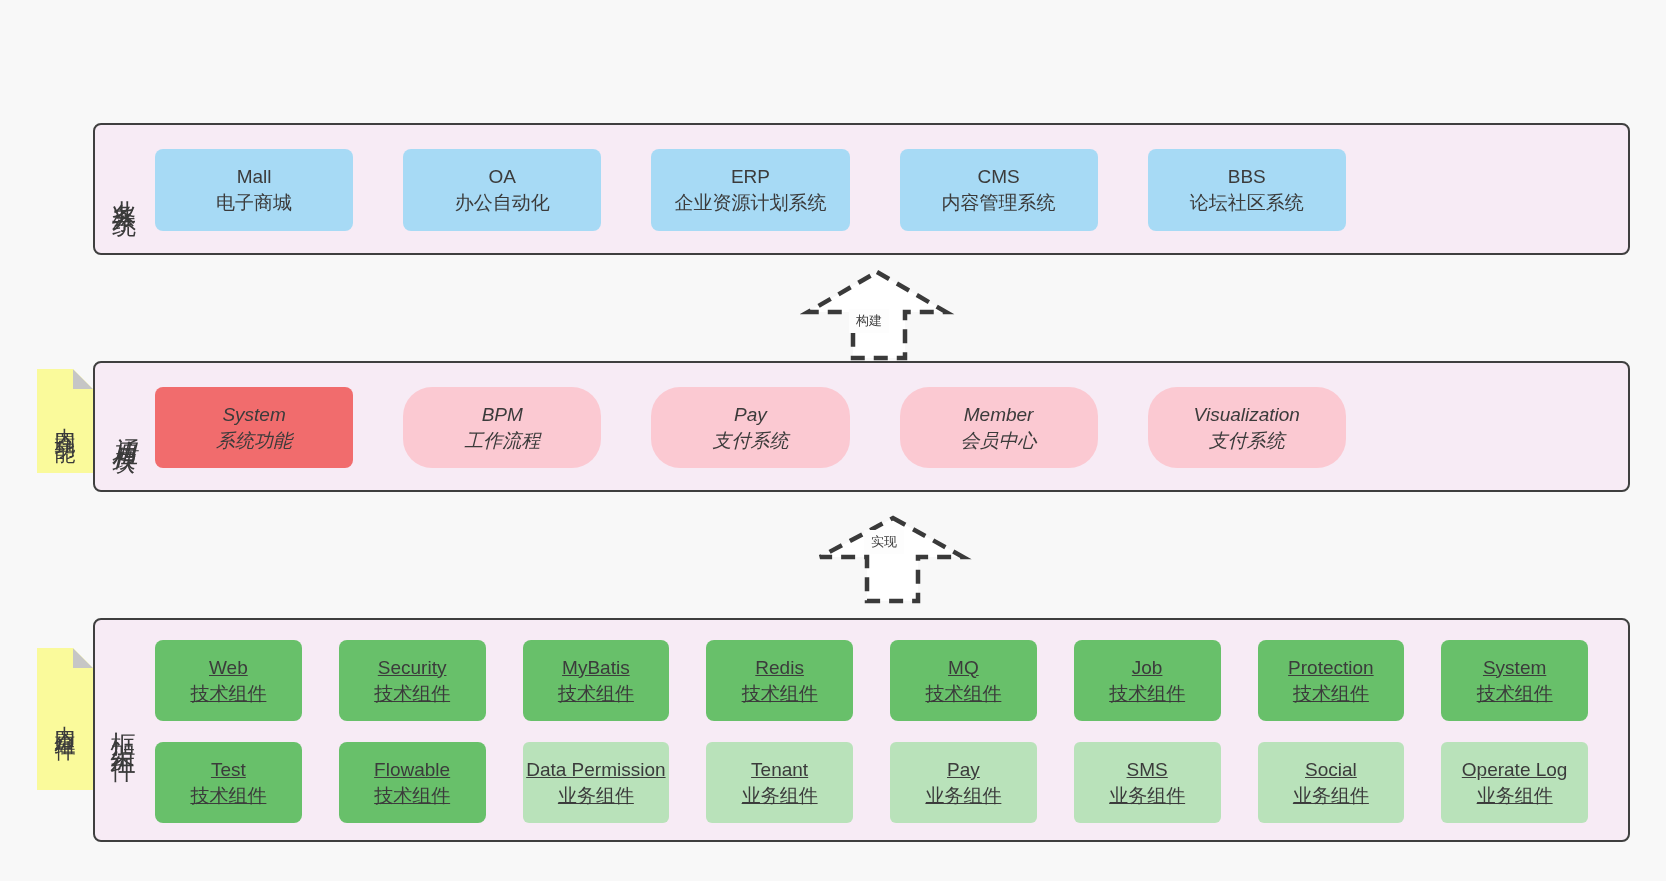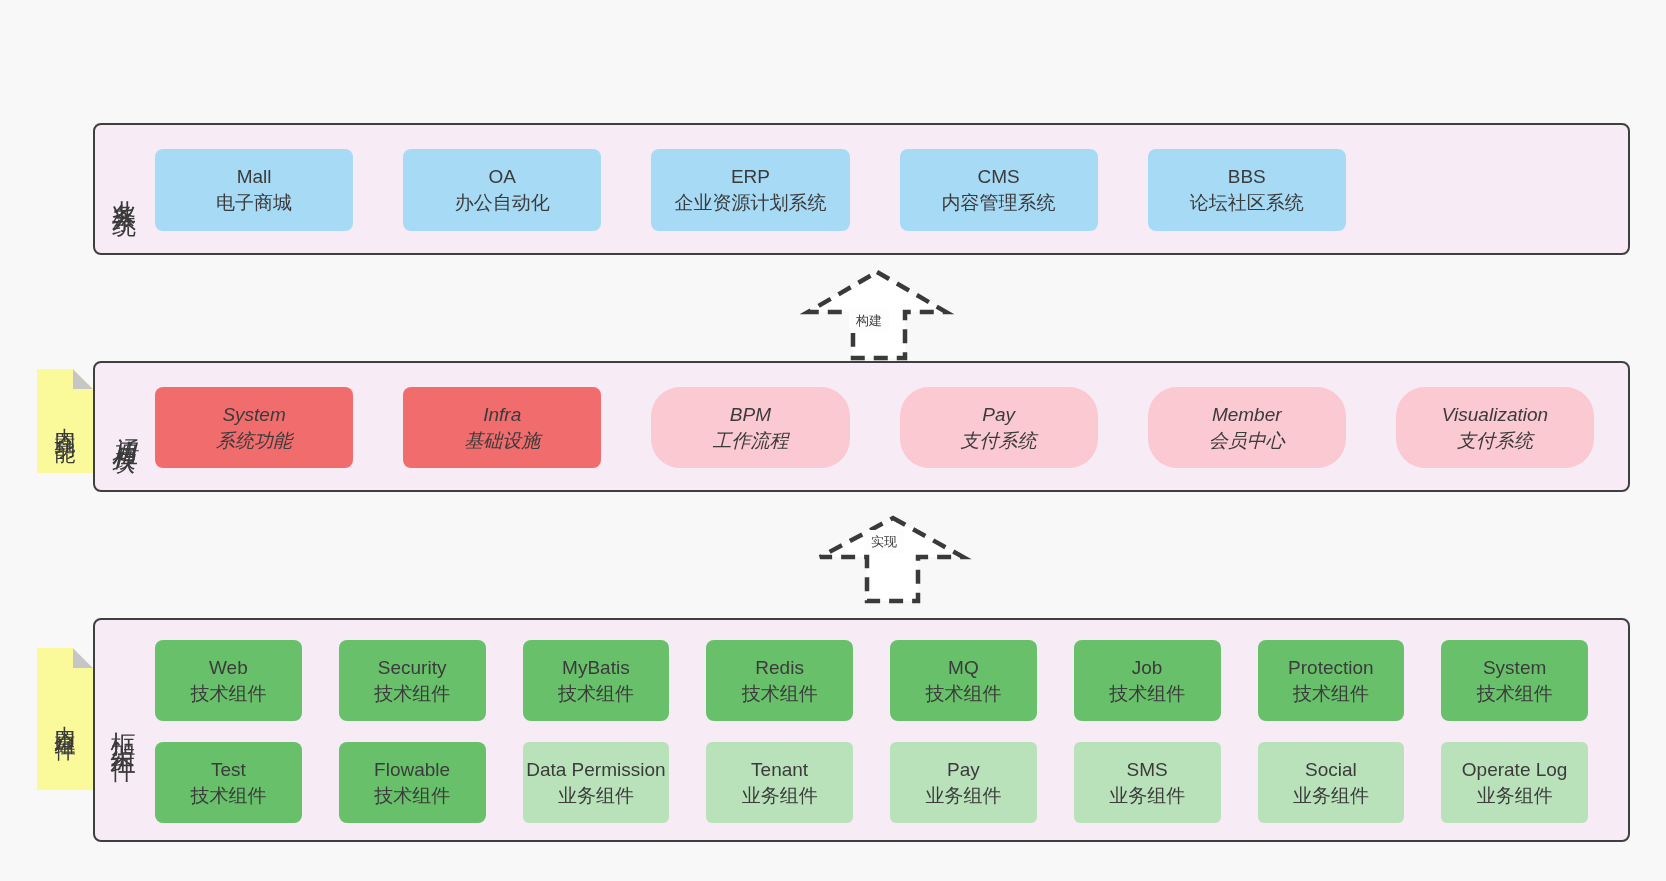--- a/index.html
+++ b/index.html
@@ -28,21 +28,21 @@
     font-size: 24px; letter-spacing: 4px; color: #3a3a3a;
   }
   #layer-components .layer-label span { font-size: 25px; letter-spacing: 9px; }
 
   .boxes6 {
     flex: 1; display: grid; grid-template-columns: repeat(6, 1fr);
     gap: 50px; padding: 24px 34px 22px 2px;
   }
   .grid8 {
     flex: 1; display: grid; grid-template-columns: repeat(8, 1fr);
-    gap: 21px 37px; padding: 20px 40px 17px 2px;
+    gap: 21px 37px; padding: 20px 40px 17px 2px; text-decoration: underline;
   }
   .box {
     border-radius: 8px; display: flex; flex-direction: column;
     align-items: center; justify-content: center; text-align: center;
     font-size: 19px; line-height: 26px; color: #3b3b3b;
   }
   .box .t, .box .s { display: block; }
   .blue       { background: #a7daf5; }
   .red        { background: #f16c6d; }
   .pink       { background: #fbc9d2; border-radius: 29px; }
@@ -125,24 +125,20 @@
   </div>
   <div class="layer" id="layer-modules">
     <div class="layer-label">
       <span>通用模块</span>
     </div>
     <div class="boxes6">
       <div class="box red">
         <span class="t">System</span>
         <span class="s">系统功能</span>
       </div>
-      <div class="box red">
-        <span class="t">Infra</span>
-        <span class="s">基础设施</span>
-      </div>
       <div class="box pink">
         <span class="t">BPM</span>
         <span class="s">工作流程</span>
       </div>
       <div class="box pink">
         <span class="t">Pay</span>
         <span class="s">支付系统</span>
       </div>
       <div class="box pink">
         <span class="t">Member</span>

